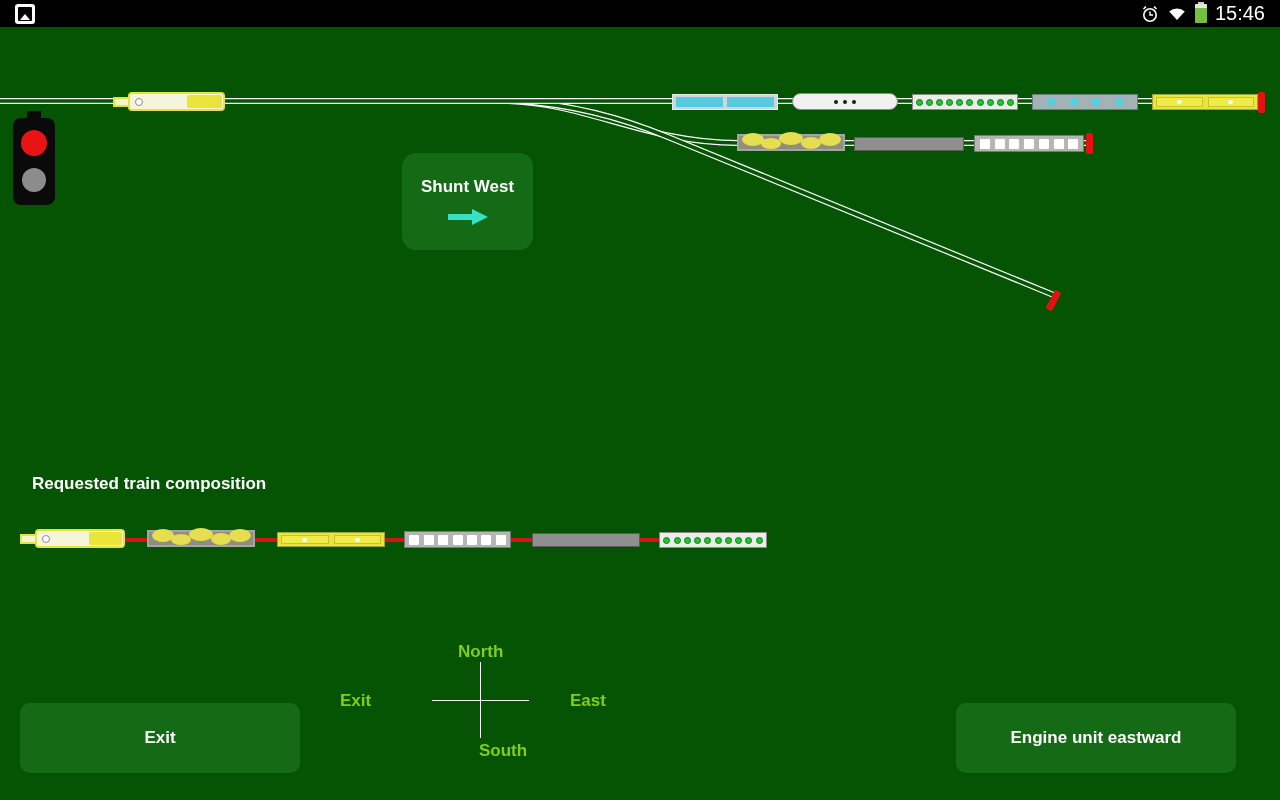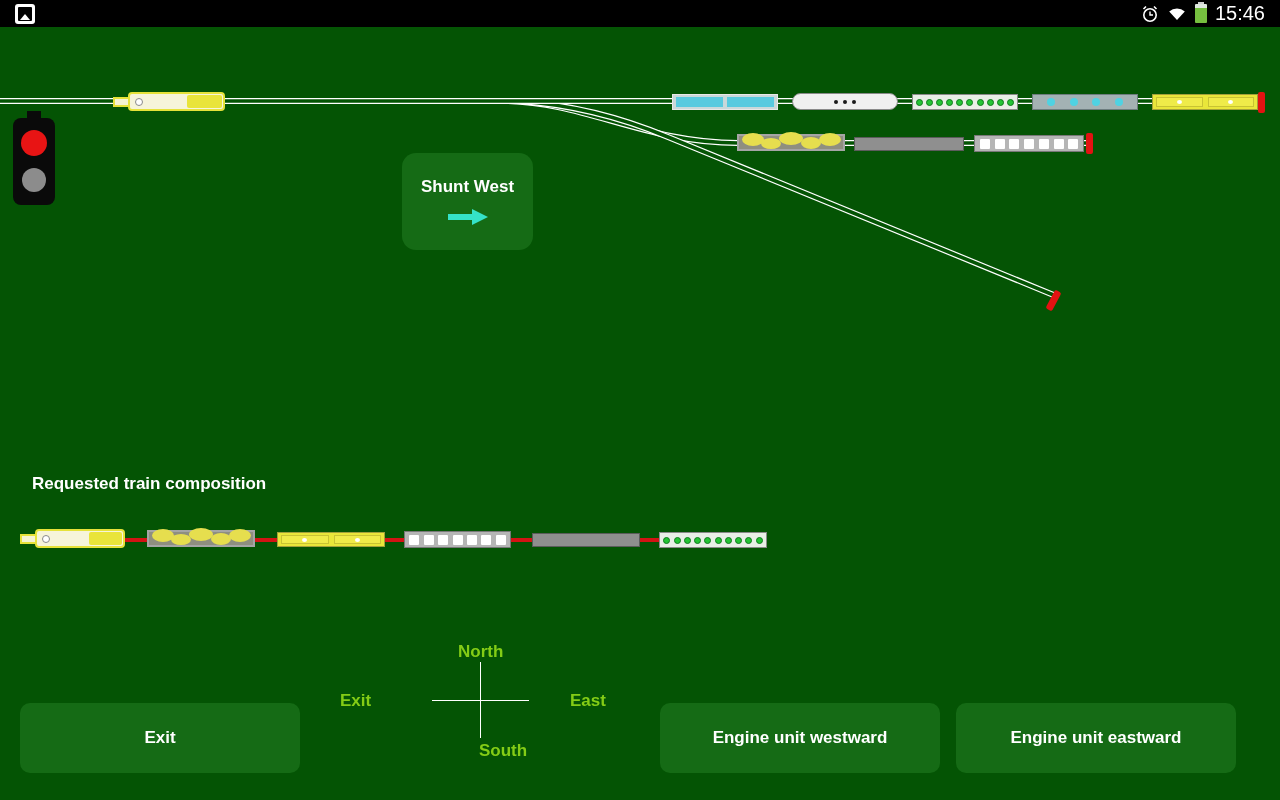--- a/index.html
+++ b/index.html
@@ -276,16 +276,15 @@
   <div id="comp-title">Requested train composition</div>
 
   <div id="compass-v"></div>
   <div id="compass-h"></div>
   <span class="compass-label" id="lbl-north">North</span>
   <span class="compass-label" id="lbl-west">Exit</span>
   <span class="compass-label" id="lbl-east">East</span>
   <span class="compass-label" id="lbl-south">South</span>
 
   <button class="bottom-btn" id="btn-exit">Exit</button>
-  <button class="bottom-btn" id="btn-engine-west">Engine unit westward</button>
   <button class="bottom-btn" id="btn-engine-east">Engine unit eastward</button>
 
 </div>
 
 </body></html>

